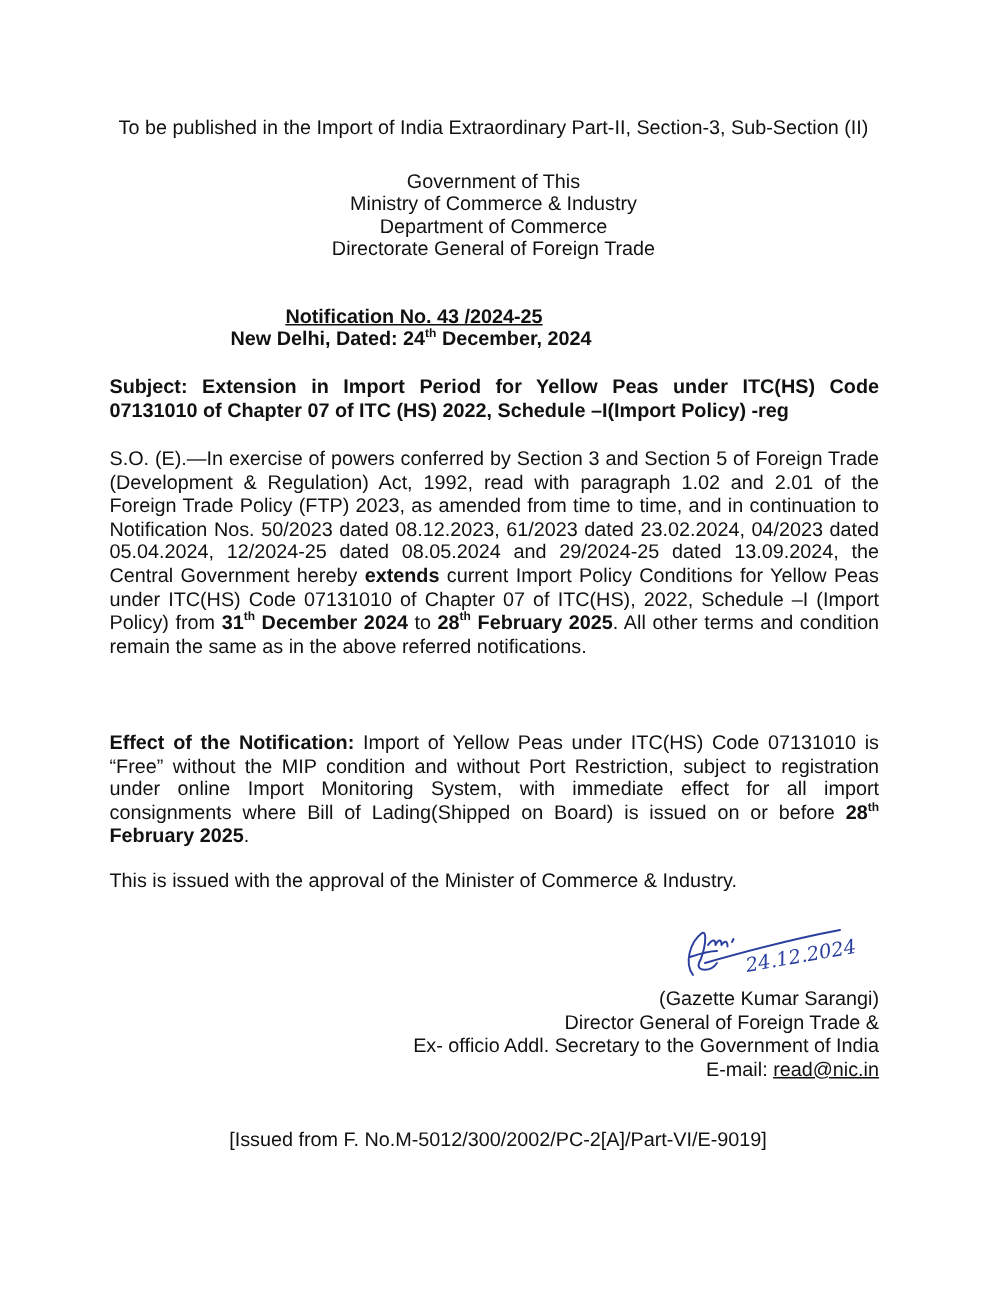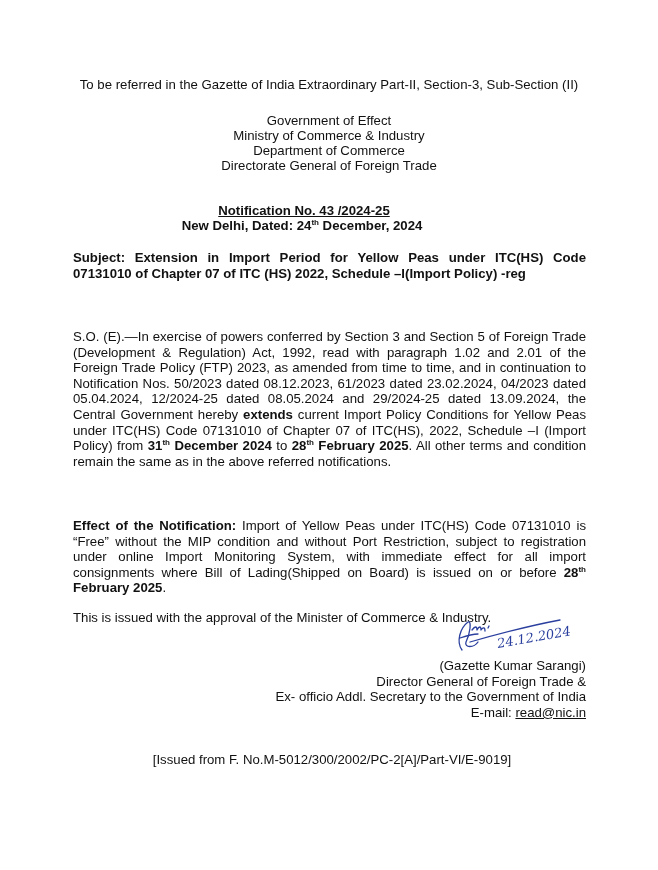--- a/index.html
+++ b/index.html
@@ -13,34 +13,34 @@
       font-size: 13.2px; line-height: 16px;
     }
     .gov-block {
       position: absolute; left: 0; top: 113px; width: 658px; text-align: center;
       font-size: 13.2px; line-height: 15px;
     }
     .gov-block div { white-space: nowrap; }
     .gov-block .dgft { }
     .notif {
       position: absolute; left: 0; top: 203px; width: 536px; text-align: center;
-      font-size: 13.2px; line-height: 15px; font-weight: bold; padding-left: 28px;
+      font-size: 13.2px; line-height: 15px; font-weight: bold;
     }
     .notif .num { text-decoration: underline; padding-left: 16px; }
     .notif .dated { padding-left: 12px; }
     sup { font-size: 8px; line-height: 0; vertical-align: super; }
     .subject {
       position: absolute; left: 73px; top: 250px; width: 513px;
       font-size: 13.2px; line-height: 15.5px; font-weight: bold; text-align: justify;
       text-align-last: left;
     }
     .subject .l1 { text-align: justify; text-align-last: justify; display: block; }
     .para {
       position: absolute; left: 73px; width: 513px;
-      font-size: 13.2px; line-height: 15.6px; text-align: justify; margin-top: 31px;
+      font-size: 13.2px; line-height: 15.6px; text-align: justify;
     }
     .para1 { top: 298px; }
     .para2 { top: 487px; }
     .para3 { top: 579px; }
     .b { font-weight: bold; }
     .signature {
       position: absolute; left: 448px; top: 612px; width: 140px; height: 44px;
     }
     .sig-block {
       position: absolute; right: 72px; top: 658px; text-align: right;
@@ -51,24 +51,24 @@
     .filenum {
       position: absolute; left: 0; top: 752px; width: 658px; text-align: center;
       font-size: 13.2px; line-height: 16px; padding-left: 6px; box-sizing: border-box;
     }
   </style>
 </head>
 <body>
 
 <div class="page">
 
-  <div class="gazette">To be referred in the Gazette of India Extraordinary Part-II, Section-3, Sub-Section (II)</div>
+  <div class="gazette">To be published in the Import of India Extraordinary Part-II, Section-3, Sub-Section (II)</div>
 
   <div class="gov-block">
-    <div>Government of Effect</div>
+    <div>Government of This</div>
     <div>Ministry of Commerce &amp; Industry</div>
     <div>Department of Commerce</div>
     <div class="dgft">Directorate General of Foreign Trade</div>
   </div>
 
   <div class="notif">
     <div><span class="num">Notification No.  43 /2024-25</span></div>
     <div class="dated"><span>New Delhi, Dated:  24</span><sup>th</sup><span> December, 2024</span></div>
   </div>
 

